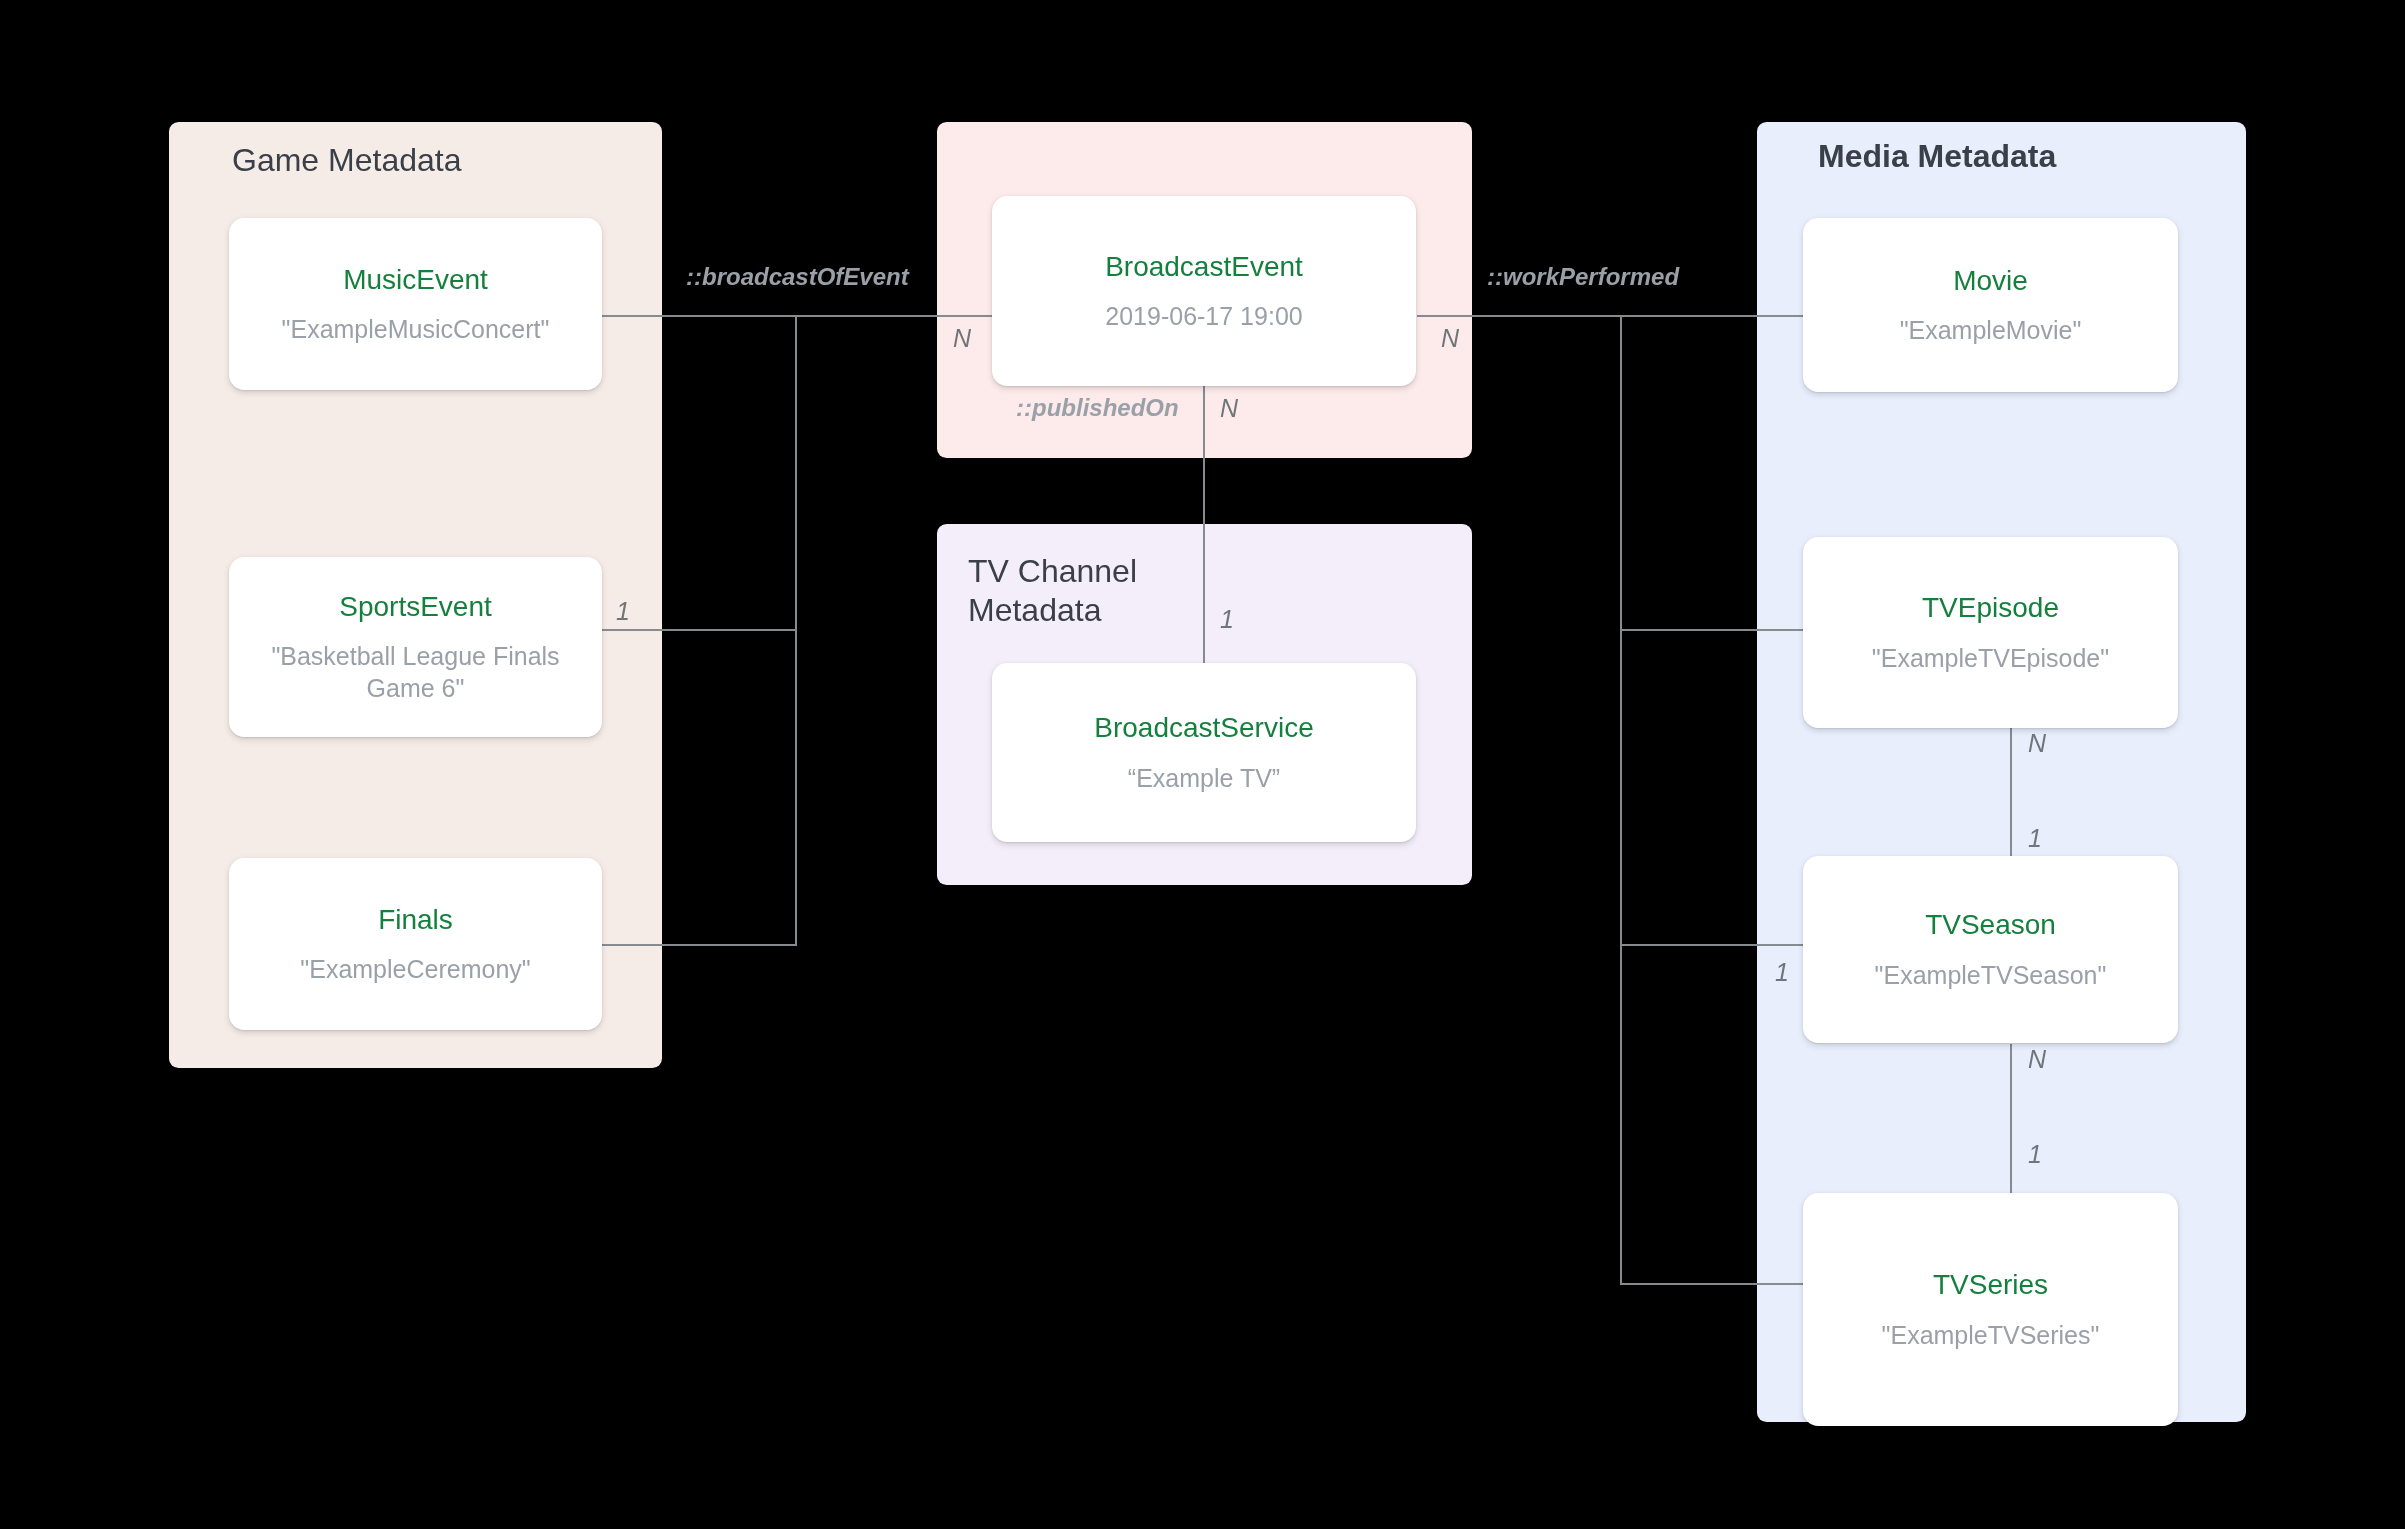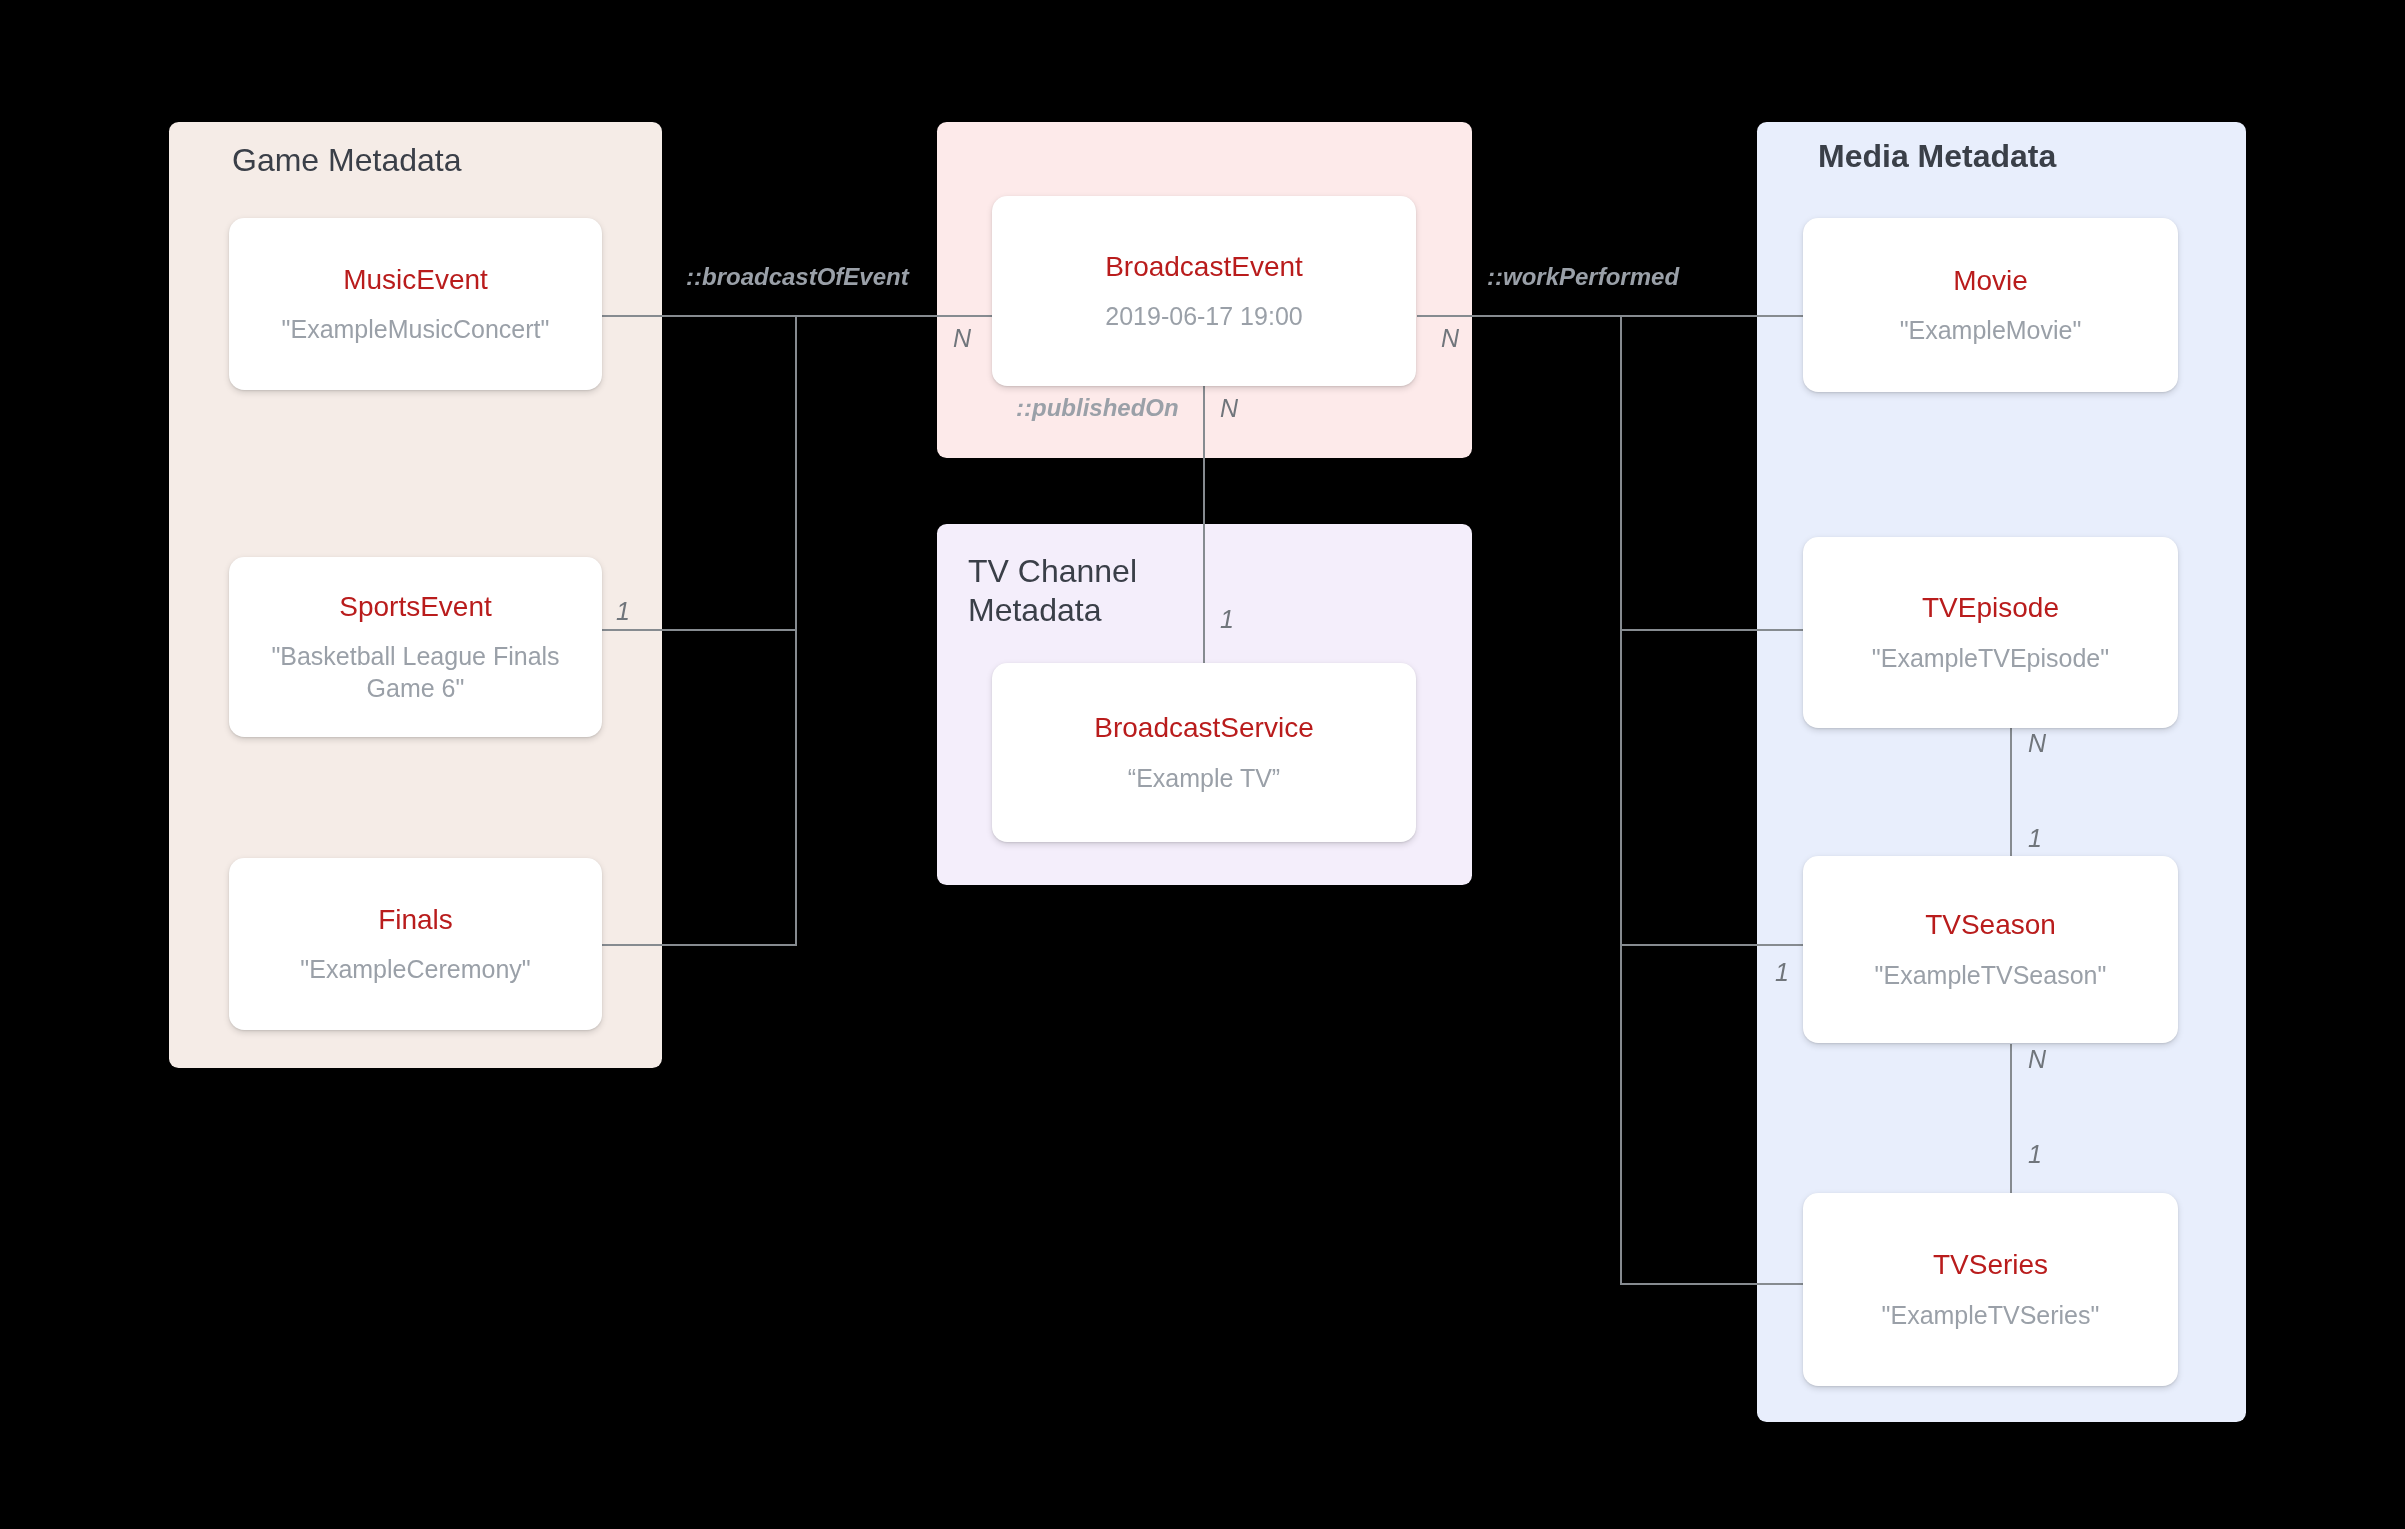--- a/index.html
+++ b/index.html
@@ -37,21 +37,21 @@
     border-radius: 15.3px;
     box-shadow: 0 2.9px 6.7px rgba(0,0,0,0.13), 0 1px 1.9px rgba(0,0,0,0.10);
     display: flex;
     flex-direction: column;
     align-items: center;
     justify-content: center;
     box-sizing: border-box;
     padding: 9.6px 13.4px;
   }
   .node-title {
-    color: #b91c1c;
+    color: #15803d;
     font-size: 28px;
     line-height: 34px;
     text-align: center;
     white-space: nowrap;
   }
   .node-sub {
     color: #9aa0a8;
     font-size: 25px;
     line-height: 32px;
     text-align: center;
@@ -168,19 +168,19 @@
   <div class="node" style="left:1803px; top:537px; width:375px; height:191px;">
     <div class="node-title">TVEpisode</div>
     <div class="node-sub">"ExampleTVEpisode"</div>
   </div>
 
   <div class="node" style="left:1803px; top:856px; width:375px; height:187px;">
     <div class="node-title">TVSeason</div>
     <div class="node-sub">"ExampleTVSeason"</div>
   </div>
 
-  <div class="node" style="left:1803px; top:1193px; width:375px; height:193px;">
+  <div class="node" style="left:1803px; top:1193px; width:375px; height:233px;">
     <div class="node-title">TVSeries</div>
     <div class="node-sub">"ExampleTVSeries"</div>
   </div>
 
 </div>
 
 
 </body></html>

